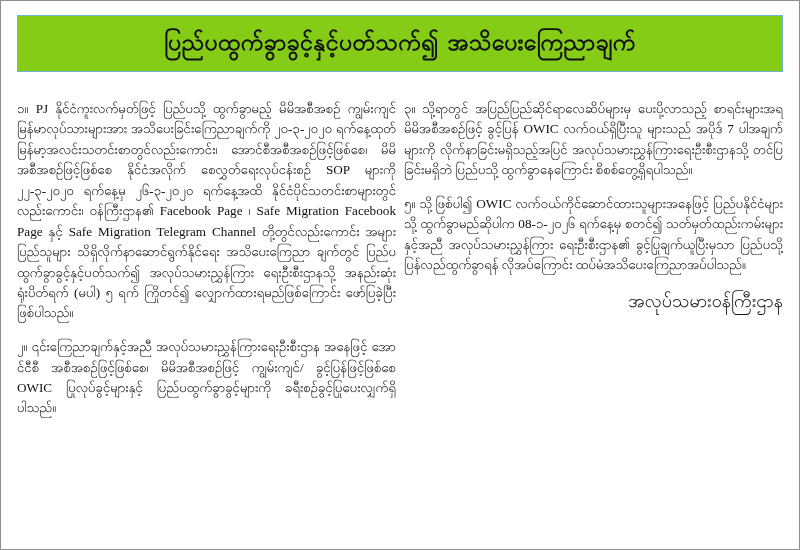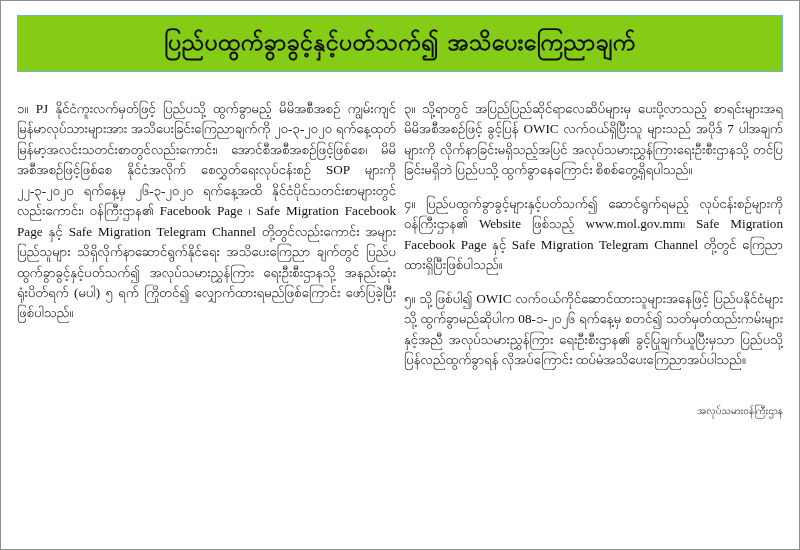--- a/index.html
+++ b/index.html
@@ -52,42 +52,42 @@
   }
   .para {
     font-size: 13.2px;
     line-height: 1.55;
     text-align: justify;
     margin-bottom: 9px;
     word-break: break-word;
     hyphens: none;
   }
   .signature {
-    margin-top: 32px;
+    margin-top: 12px;
     text-align: right;
-    font-size: 10px;
+    font-size: 18px;
     line-height: 1.5;
   }
 </style>
 </head>
 <body>
 
 <div class="page">
 
   <div class="title-banner">
     <div class="title-text">ပြည်ပထွက်ခွာခွင့်နှင့်ပတ်သက်၍ အသိပေးကြေညာချက်</div>
   </div>
 
   <div class="columns">
 
     <div class="col">
       <p class="para">၁။     PJ နိုင်ငံကူးလက်မှတ်ဖြင့် ပြည်ပသို့ ထွက်ခွာမည့် မိမိအစီအစဉ် ကျွမ်းကျင်မြန်မာလုပ်သားများအား အသိပေးခြင်းကြေညာချက်ကို ၂၀-၃-၂၀၂၀ ရက်နေ့ထုတ် မြန်မာ့အလင်းသတင်းစာတွင်လည်းကောင်း၊ အောင်စီအစီအစဉ်ဖြင့်ဖြစ်စေ၊ မိမိအစီအစဉ်ဖြင့်ဖြစ်စေ နိုင်ငံအလိုက် စေလွှတ်ရေးလုပ်ငန်းစဉ် SOP များကို ၂၂-၃-၂၀၂၀ ရက်နေ့မှ ၂၆-၃-၂၀၂၀ ရက်နေ့အထိ နိုင်ငံပိုင်သတင်းစာများတွင်လည်းကောင်း၊ ဝန်ကြီးဌာန၏ Facebook Page ၊ Safe Migration Facebook Page နှင့် Safe Migration Telegram Channel တို့တွင်လည်းကောင်း အများပြည်သူများ သိရှိလိုက်နာဆောင်ရွက်နိုင်ရေး အသိပေးကြေညာ ချက်တွင် ပြည်ပထွက်ခွာခွင့်နှင့်ပတ်သက်၍ အလုပ်သမားညွှန်ကြား ရေးဦးစီးဌာနသို့ အနည်းဆုံး ရုံးပိတ်ရက် (မပါ) ၅ ရက် ကြိုတင်၍ လျှောက်ထားရမည်ဖြစ်ကြောင်း ဖော်ပြခဲ့ပြီး ဖြစ်ပါသည်။</p>
+      <p class="para">၂။     ၎င်းကြေညာချက်နှင့်အညီ အလုပ်သမားညွှန်ကြားရေးဦးစီးဌာန အနေဖြင့် အောင်ငီစီ အစီအစဉ်ဖြင့်ဖြစ်စေ၊ မိမိအစီအစဉ်ဖြင့် ကျွမ်းကျင်/ ခွင့်ပြန်ဖြင့်ဖြစ်စေ OWIC ပြုလုပ်ခွင့်များနှင့် ပြည်ပထွက်ခွာခွင့်များကို ခရီးစဉ်ခွင့်ပြုပေးလျှက်ရှိပါသည်။</p>
     </div>
 
     <div class="col">
       <p class="para">၃။     သို့ရာတွင် အပြည်ပြည်ဆိုင်ရာလေဆိပ်များမှ ပေးပို့လာသည့် စာရင်းများအရ မိမိအစီအစဉ်ဖြင့် ခွင့်ပြန် OWIC လက်ဝယ်ရှိပြီးသူ များသည် အပိုဒ် 7 ပါအချက်များကို လိုက်နာခြင်းမရှိသည့်အပြင် အလုပ်သမားညွှန်ကြားရေးဦးစီးဌာနသို့ တင်ပြခြင်းမရှိဘဲ ပြည်ပသို့ ထွက်ခွာနေကြောင်း စိစစ်တွေ့ရှိရပါသည်။</p>
-      <p class="para">၄။     ပြည်ပထွက်ခွာခွင့်များနှင့်ပတ်သက်၍ ဆောင်ရွက်ရမည့် လုပ်ငန်းစဉ်များကို ဝန်ကြီးဌာန၏ Website ဖြစ်သည့် www.mol.gov.mm၊ Safe Migration Facebook Page နှင့် Safe Migration Telegram Channel တို့တွင် ကြေညာထားရှိပြီးဖြစ်ပါသည်။</p>
       <p class="para">၅။     သို့ဖြစ်ပါ၍ OWIC လက်ဝယ်ကိုင်ဆောင်ထားသူများအနေဖြင့် ပြည်ပနိုင်ငံများသို့ ထွက်ခွာမည်ဆိုပါက 08-၁-၂၀၂၆ ရက်နေ့မှ စတင်၍ သတ်မှတ်ထည်းကမ်းများနှင့်အညီ အလုပ်သမားညွှန်ကြား ရေးဦးစီးဌာန၏ ခွင့်ပြုချက်ယူပြီးမှသာ ပြည်ပသို့ပြန်လည်ထွက်ခွာရန် လိုအပ်ကြောင်း ထပ်မံအသိပေးကြေညာအပ်ပါသည်။</p>
       <div class="signature">အလုပ်သမားဝန်ကြီးဌာန</div>
     </div>
 
   </div>
 </div>
 
 </body></html>

